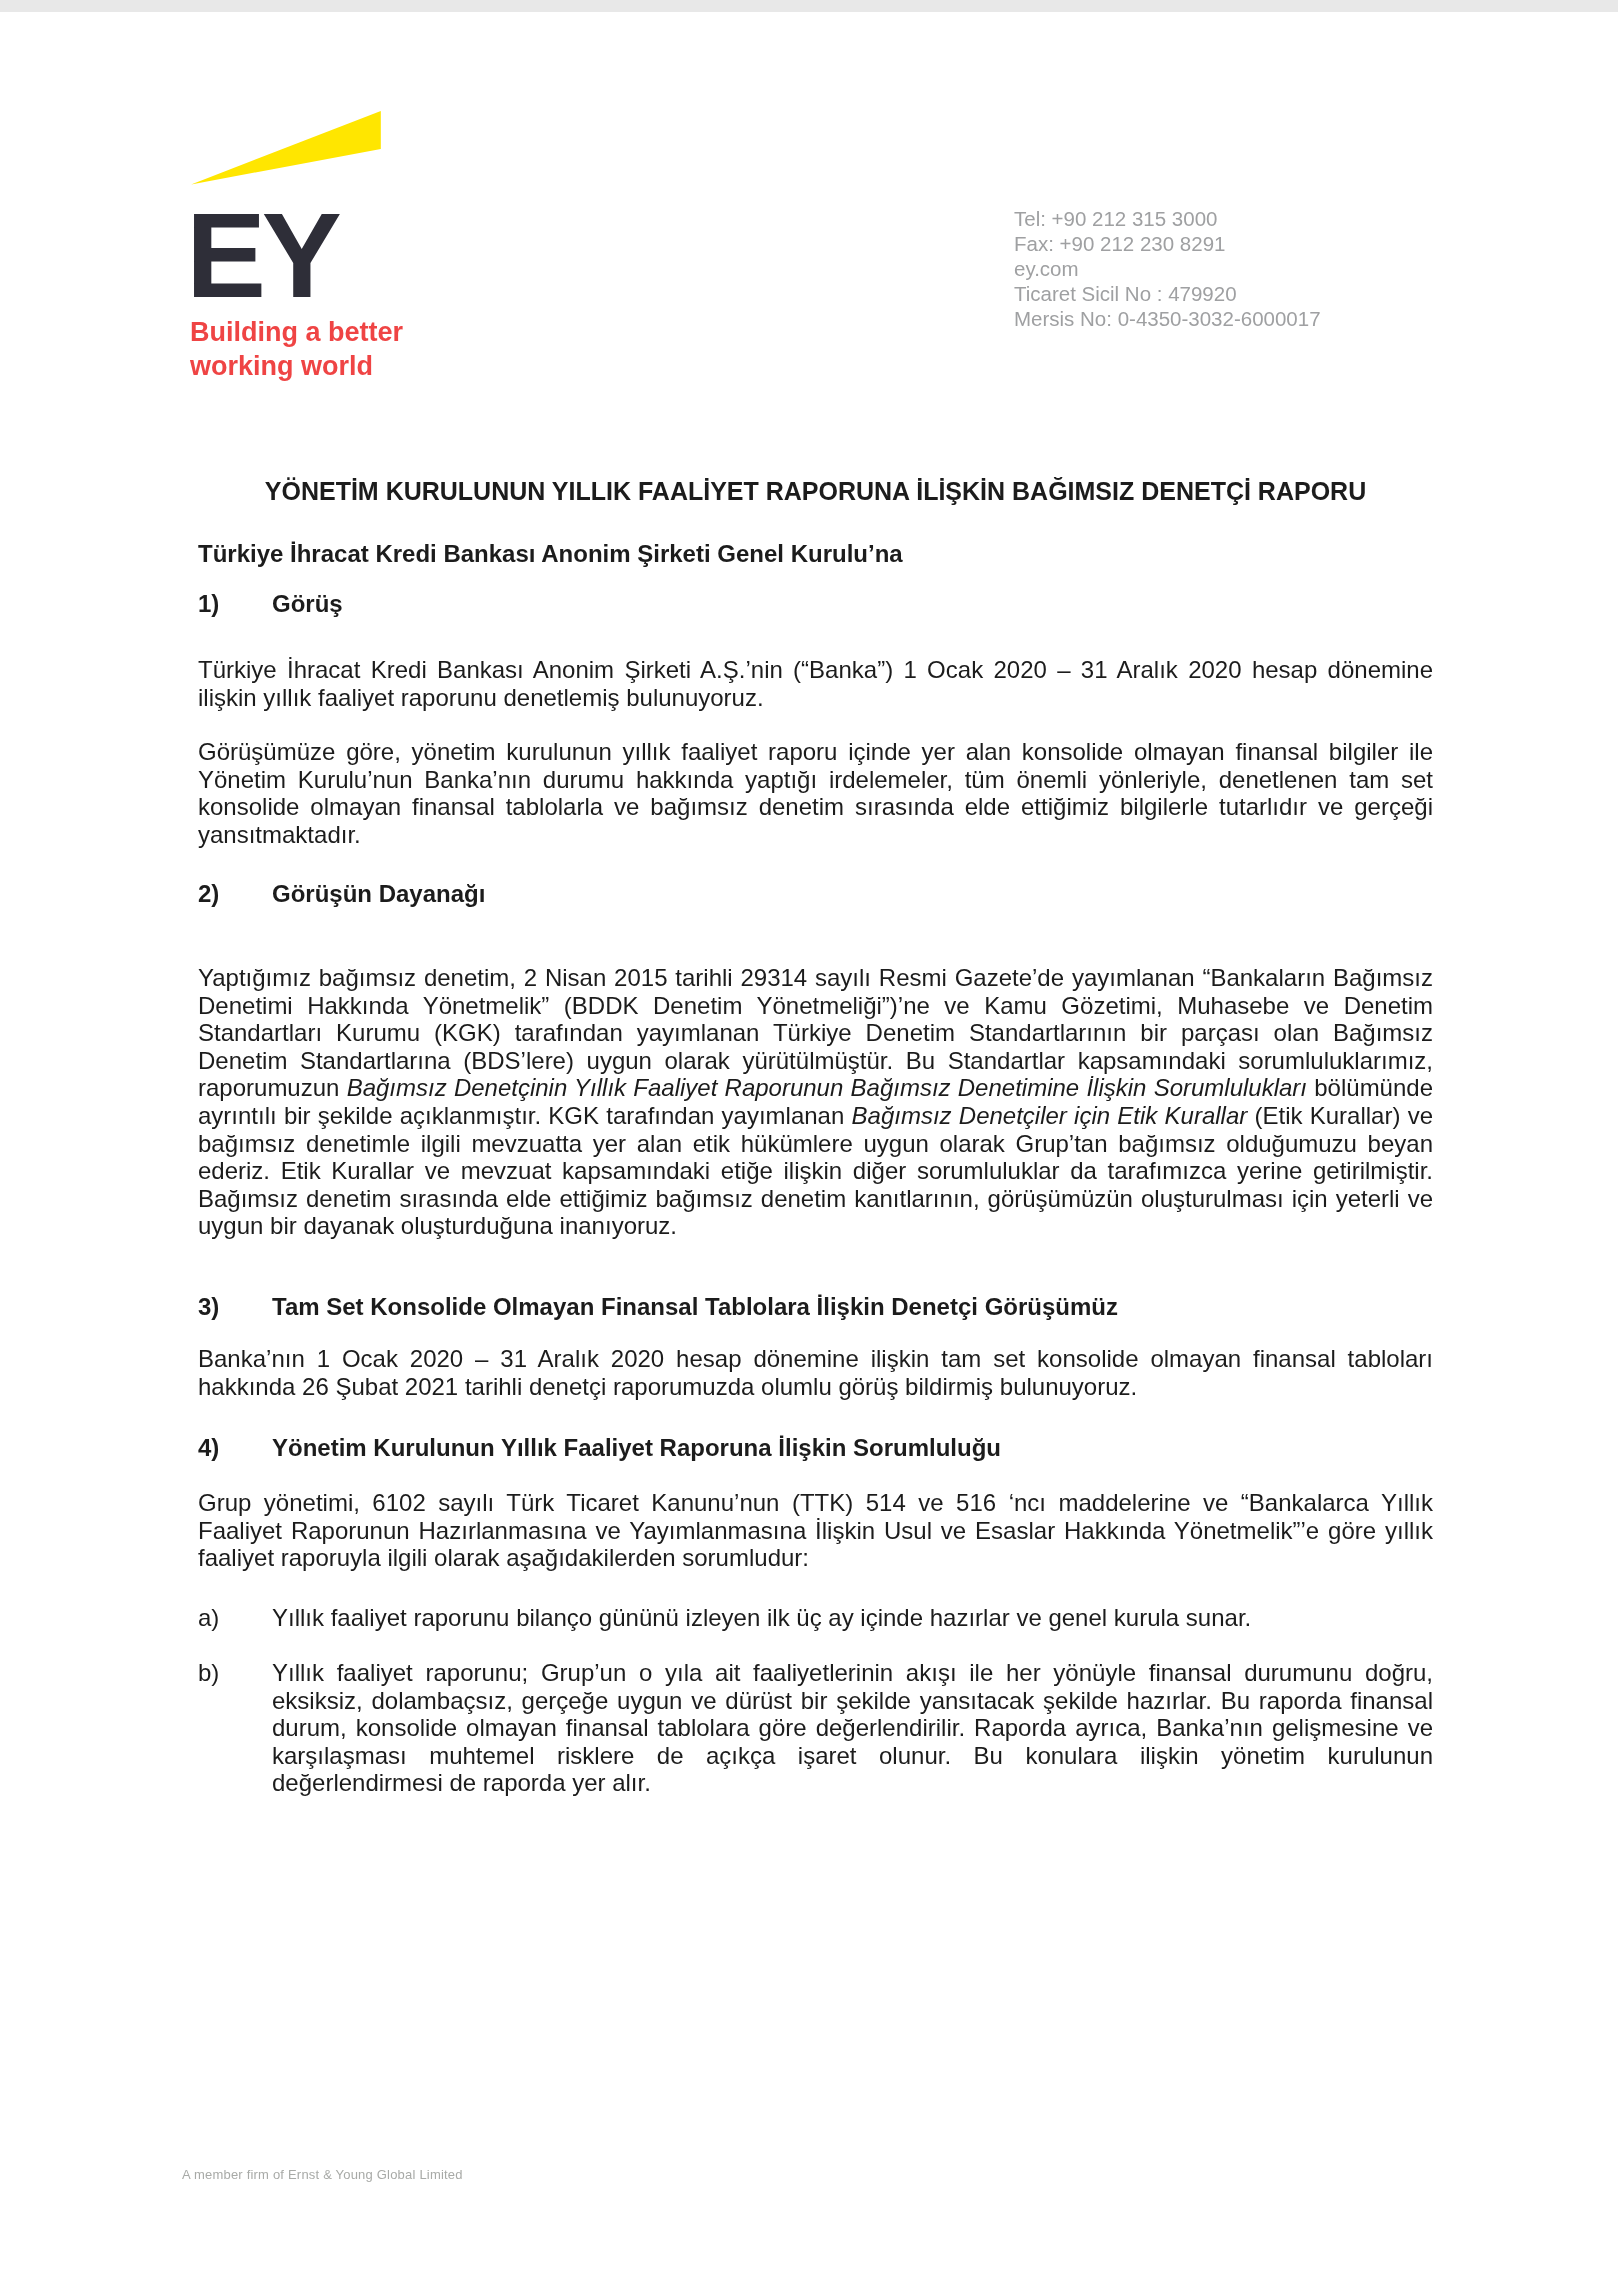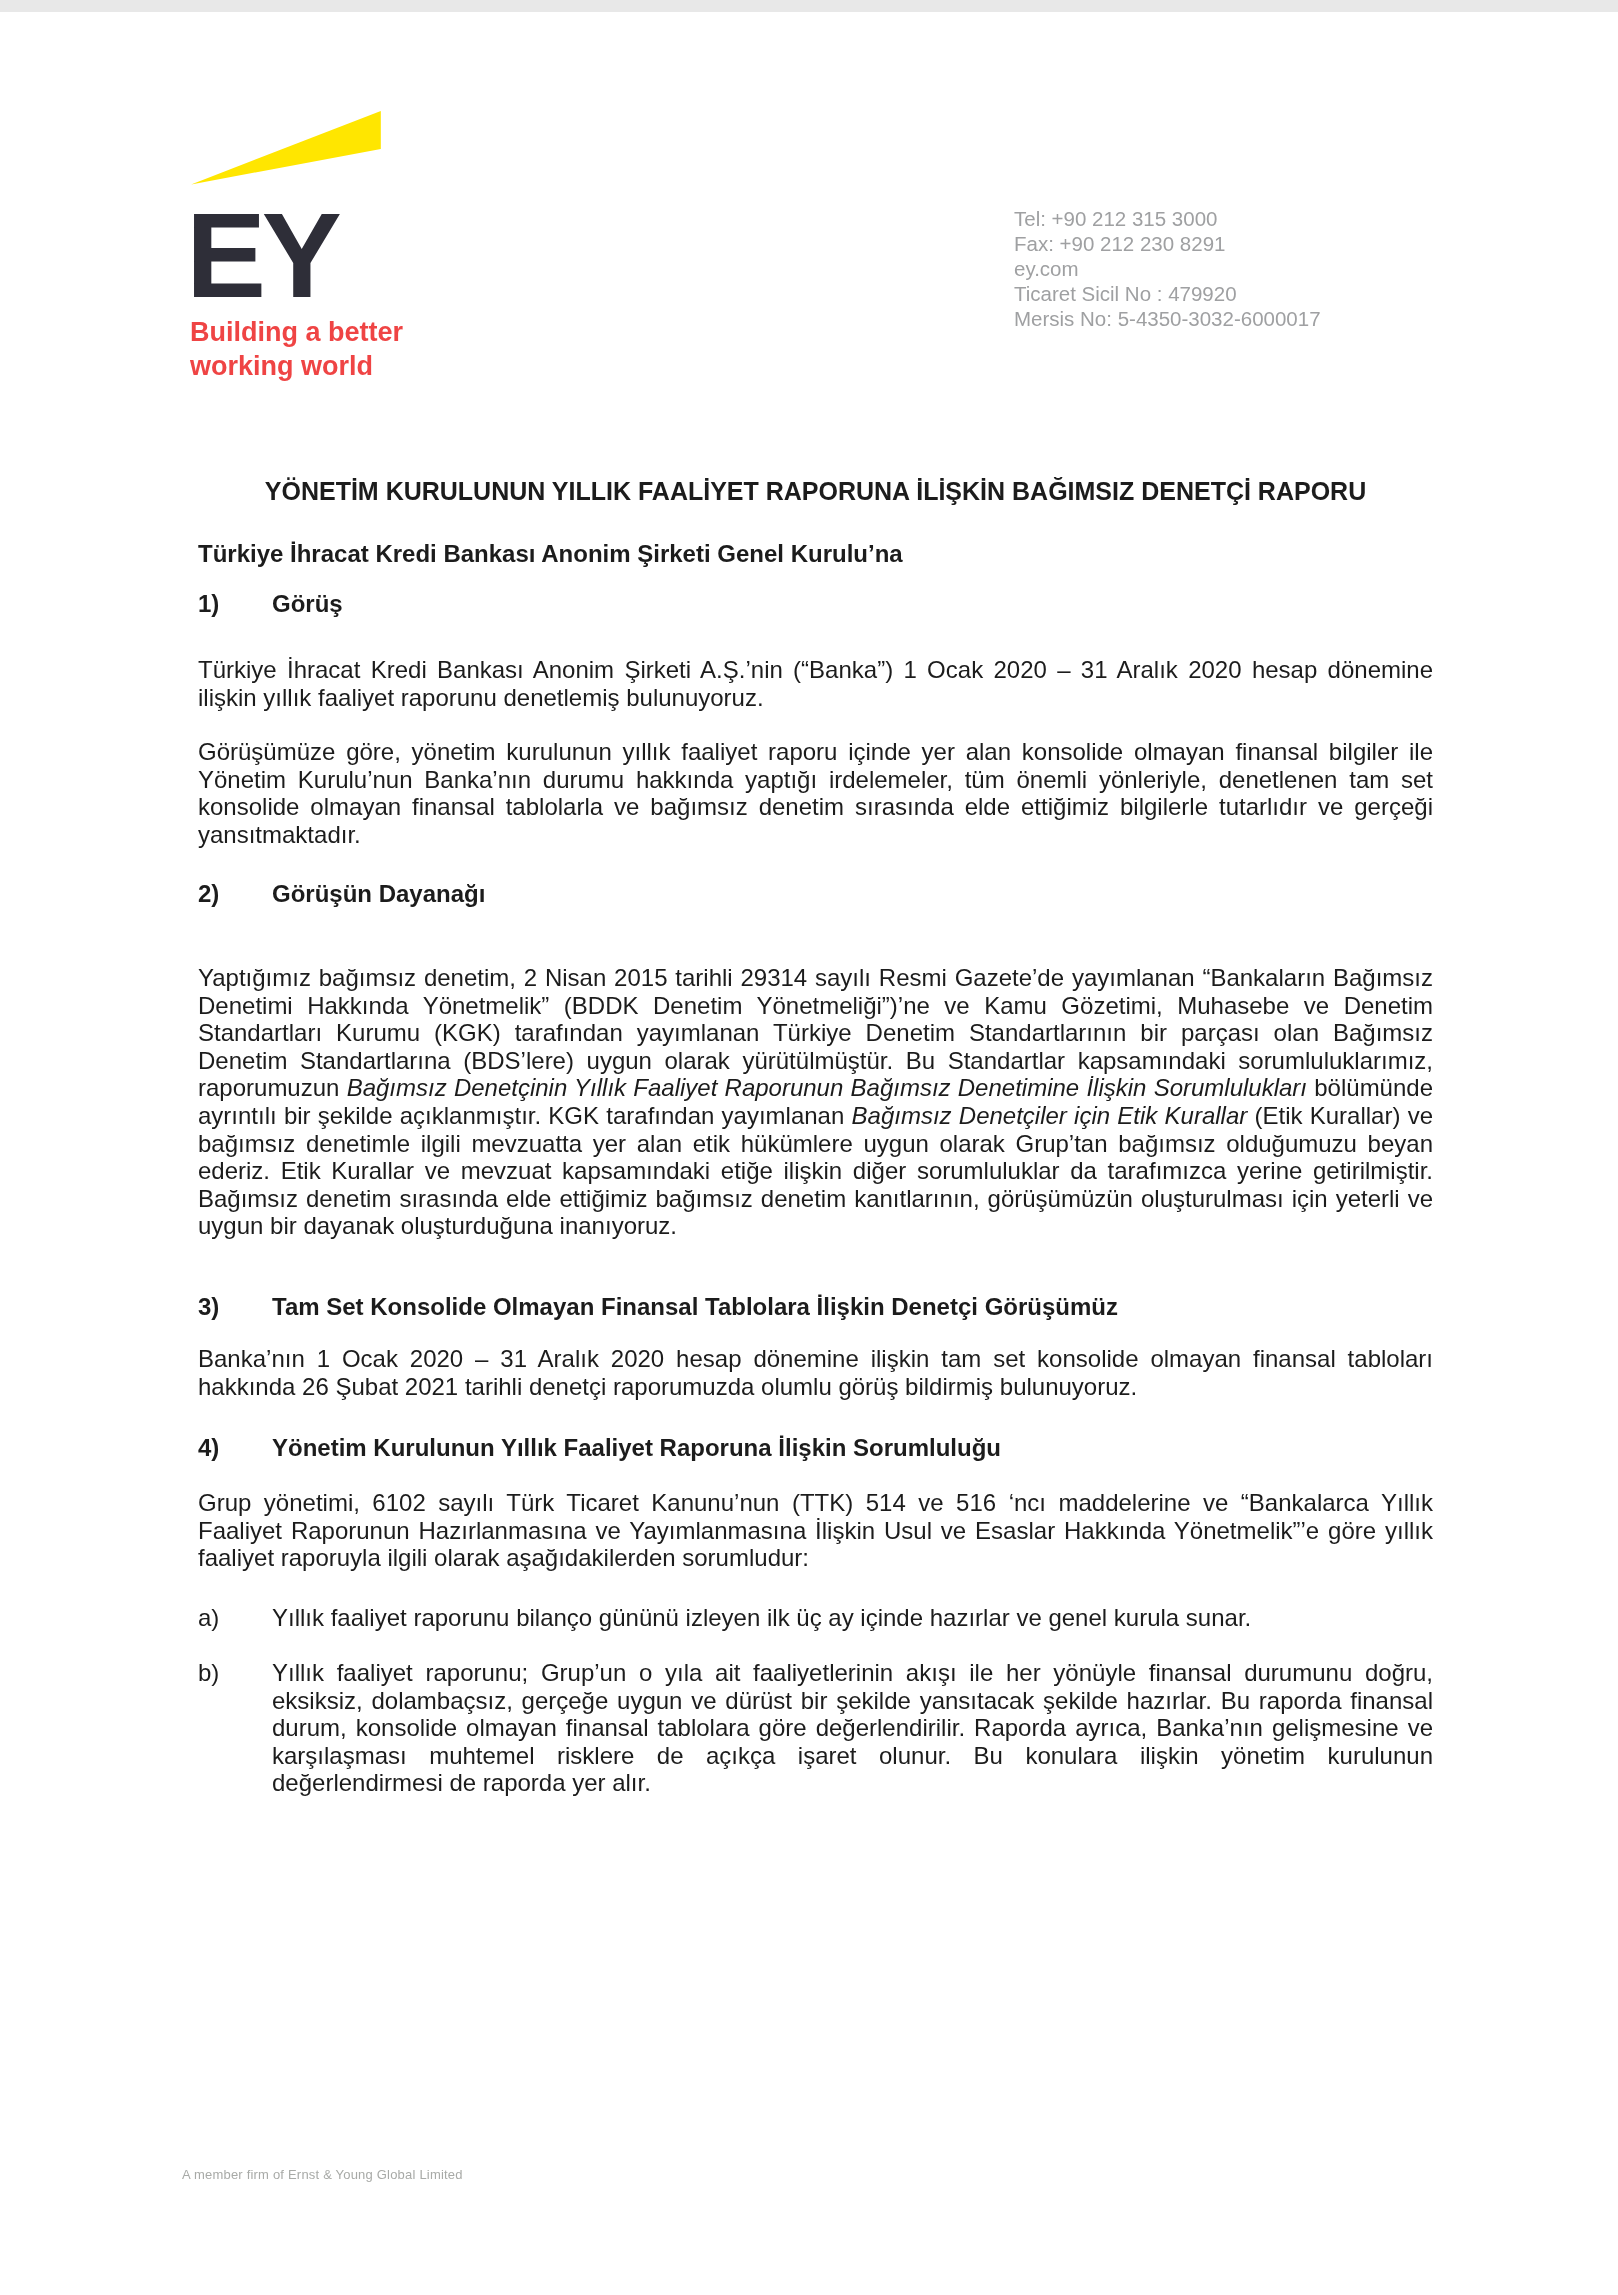--- a/index.html
+++ b/index.html
@@ -86,21 +86,21 @@
   <div class="tagline">
     <div>Building a better</div>
     <div>working world</div>
   </div>
 
   <div class="addr addr-right">
     <div>Tel: +90 212 315 3000</div>
     <div>Fax: +90 212 230 8291</div>
     <div>ey.com</div>
     <div>Ticaret Sicil No : 479920</div>
-    <div>Mersis No: 5-4350-3032-6000017</div>
+    <div>Mersis No: 0-4350-3032-6000017</div>
   </div>
 
   <div class="content addressee">Türkiye İhracat Kredi Bankası Anonim Şirketi Genel Kurulu’na</div>
   <div class="content title">YÖNETİM KURULUNUN YILLIK FAALİYET RAPORUNA İLİŞKİN BAĞIMSIZ DENETÇİ RAPORU</div>
 
   <div class="content h-row pos-h1">
     <span class="h-num">1)</span>
     <span class="h-text">Görüş</span>
   </div>
   <p class="content body-p pos-p1">Türkiye İhracat Kredi Bankası Anonim Şirketi A.Ş.’nin (“Banka”) 1 Ocak 2020 – 31 Aralık 2020 hesap dönemine ilişkin yıllık faaliyet raporunu denetlemiş bulunuyoruz.</p>

